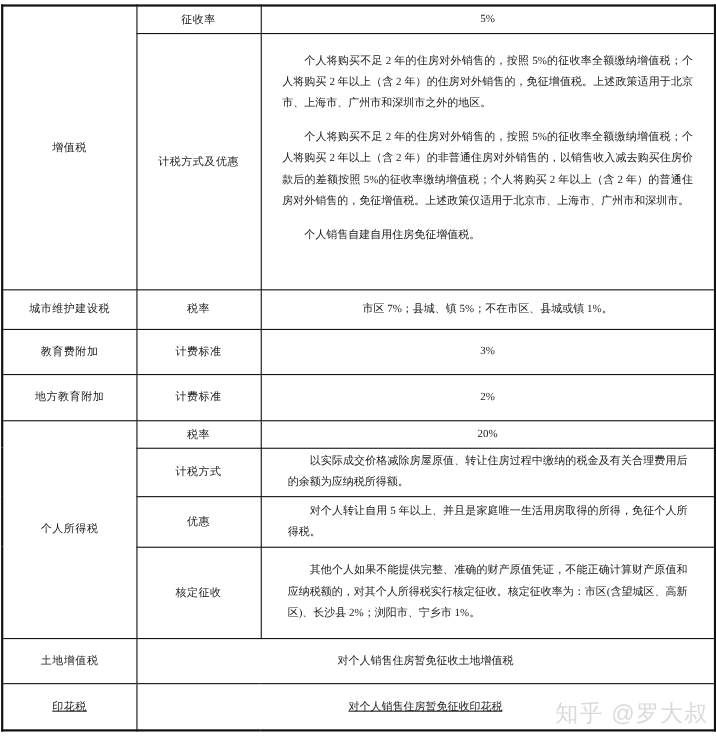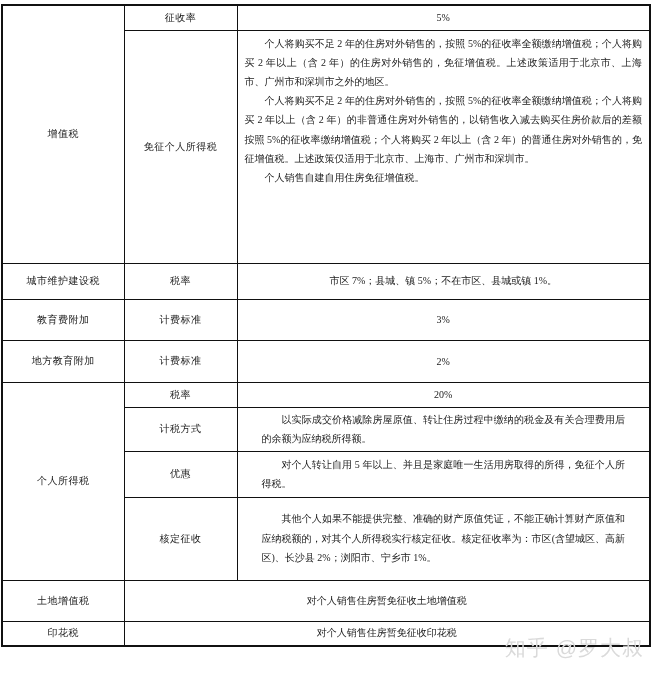--- a/index.html
+++ b/index.html
@@ -39,21 +39,21 @@
   }
   td.val {
     text-align: center;
     vertical-align: middle;
   }
   td.para {
     vertical-align: top;
     padding: 3px 7px 2px 7px;
   }
   td.para p {
-    margin: 0;
+    margin: 12px;
     text-align: justify;
     text-indent: 2em;
     line-height: 19.2px;
   }
   td.para2 {
     vertical-align: middle;
     padding: 2px 24px;
   }
   td.para2 p {
     margin: 0;
@@ -64,21 +64,21 @@
   tr.r1  { height: 25px; }
   tr.r2  { height: 233px; }
   tr.r3  { height: 36px; }
   tr.r4  { height: 41px; margin-left: 16px; }
   tr.r5  { height: 42px; }
   tr.r6  { height: 25px; }
   tr.r7  { height: 41px; }
   tr.r8  { height: 46px; }
   tr.r9  { height: 83px; }
   tr.r10 { height: 41px; }
-  tr.r11 { height: 25px; }
+  tr.r11 { height: 43px; text-decoration: underline; }
   .watermark {
     position: absolute;
     right: 7px;
     bottom: 11px;
     font-size: 21px;
     color: #dadada;
     letter-spacing: 1px;
     font-family: "Liberation Sans", sans-serif;
     pointer-events: none;
   }
@@ -92,21 +92,21 @@
       <col class="c2">
       <col class="c3">
     </colgroup>
   <tbody>
     <tr class="r1">
       <td class="lbl" rowspan="2">增值税</td>
       <td class="lbl">征收率</td>
       <td class="val">5%</td>
     </tr>
     <tr class="r2">
-      <td class="lbl">免征个人所得税</td>
+      <td class="lbl">计税方式及优惠</td>
       <td class="para">
         <p>个人将购买不足 2 年的住房对外销售的，按照 5%的征收率全额缴纳增值税；个人将购买 2 年以上（含 2 年）的住房对外销售的，免征增值税。上述政策适用于北京市、上海市、广州市和深圳市之外的地区。</p>
         <p>个人将购买不足 2 年的住房对外销售的，按照 5%的征收率全额缴纳增值税；个人将购买 2 年以上（含 2 年）的非普通住房对外销售的，以销售收入减去购买住房价款后的差额按照 5%的征收率缴纳增值税；个人将购买 2 年以上（含 2 年）的普通住房对外销售的，免征增值税。上述政策仅适用于北京市、上海市、广州市和深圳市。</p>
         <p>个人销售自建自用住房免征增值税。</p>
       </td>
     </tr>
     <tr class="r3">
       <td class="lbl">城市维护建设税</td>
       <td class="lbl">税率</td>
       <td class="val">市区 7%；县城、镇 5%；不在市区、县城或镇 1%。</td>

